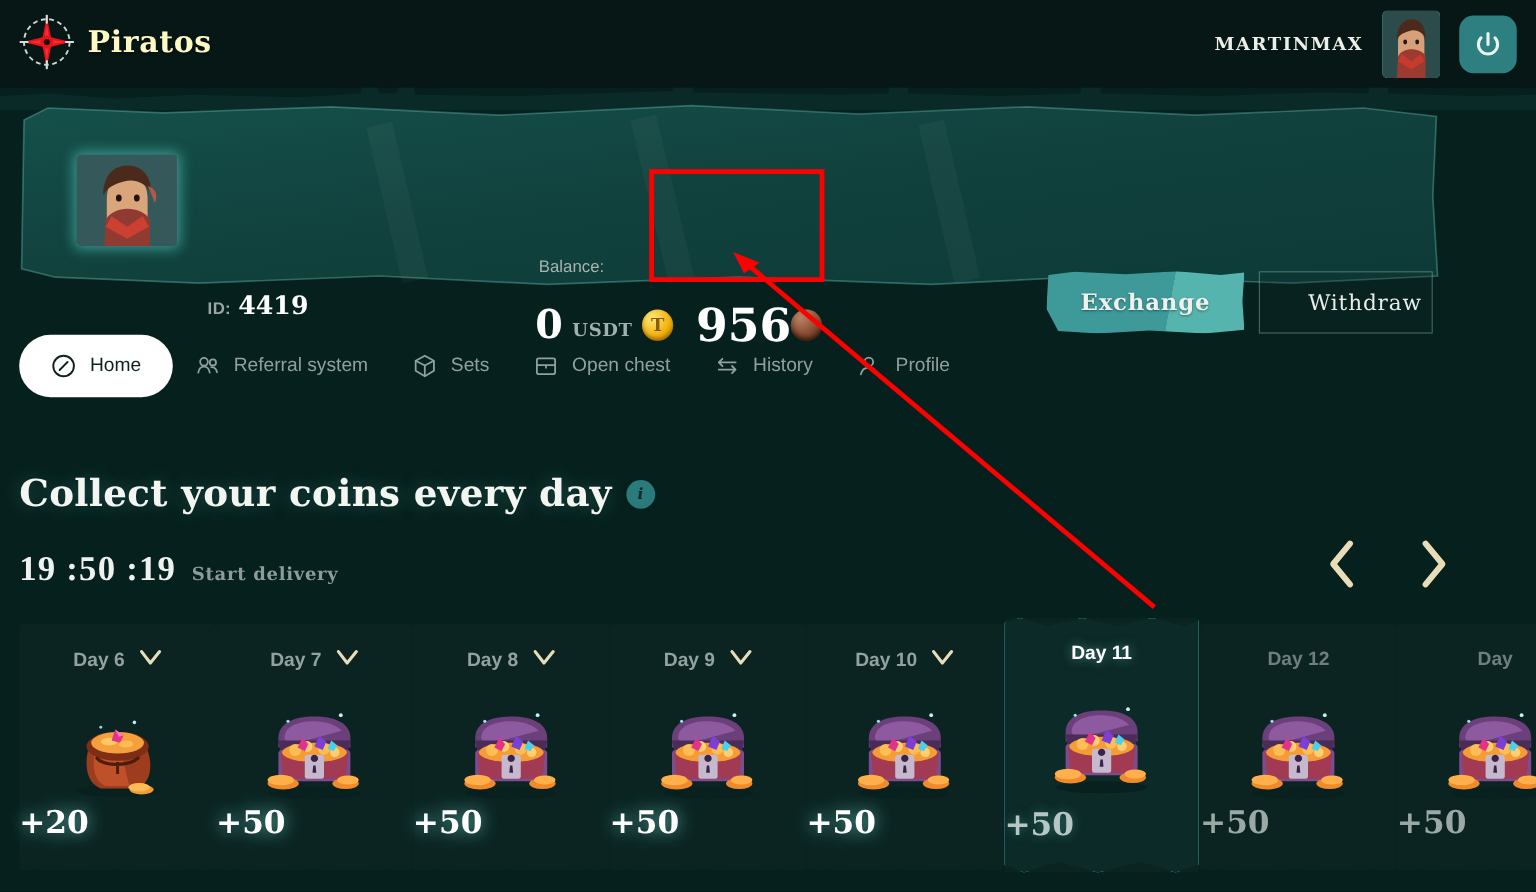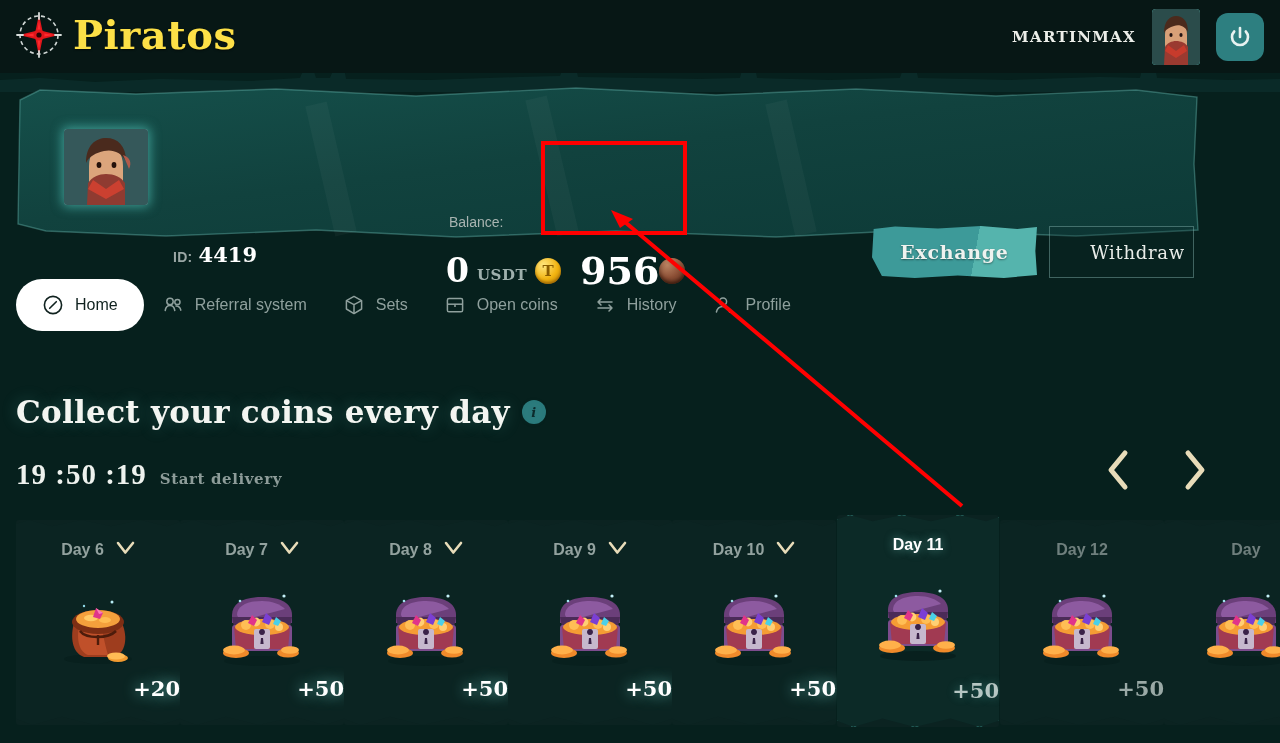--- a/index.html
+++ b/index.html
@@ -14,22 +14,22 @@
 
   
   .header {
     position: absolute; left:0; top:0; width:1280px; height:73px;
     background: #071715;
     z-index: 30;
   }
   .logo-wrap { position:absolute; left:16px; top:12px; display:flex; align-items:center; gap:11px; }
   .logo-mark { width:46px; height:46px; position:relative; }
   .logo-text {
-    font-family:"DejaVu Serif", serif; font-weight:700; font-size:40px;
-    color:#fde047; letter-spacing:0.5px; line-height:46px;
+    font-family:"DejaVu Serif", serif; font-weight:700; font-size:25px;
+    color:#fef9c3; letter-spacing:0.5px; line-height:46px;
     text-shadow:0 1px 2px rgba(0,0,0,.6);
   }
   .hdr-right { position:absolute; right:16px; top:10px; height:54px; display:flex; align-items:center; gap:16px; }
   .username {
     font-family:"DejaVu Serif", serif; font-weight:700; font-size:15px;
     color:#eceee9; letter-spacing:1.3px;
   }
   .avatar-sm {
     width:48px; height:56px; border-radius:4px; overflow:hidden;
     background:linear-gradient(160deg,#3a5a58,#1d3b3a);
@@ -163,22 +163,22 @@
     box-shadow:0 0 0 2px #5ad4cb, 0 0 18px 3px rgba(90,212,203,.55);
   }
   .day-head {
     position:absolute; left:0; top:21px; width:100%;
     display:flex; align-items:center; justify-content:center; gap:12px;
   }
   .day-label { font-size:16px; font-weight:600; color:#93a29f; }
   .day-card.active .day-label { color:#fff; font-weight:700; text-shadow:0 0 9px rgba(140,240,230,.5); }
   .day-art { position:absolute; left:0; top:62px; width:100%; height:92px; display:flex; align-items:center; justify-content:center; }
   .day-amt {
-    position:absolute; left:0; bottom:24px; width:100%; text-align:right;
-    font-family:"DejaVu Serif", serif; font-weight:700; font-size:21px; color:#fff;
+    position:absolute; left:0; bottom:24px; width:100%; text-align:left;
+    font-family:"DejaVu Serif", serif; font-weight:700; font-size:26px; color:#fff;
     text-shadow:0 0 14px rgba(120,230,220,.75);
   }
   .day-card.dim .day-amt { color:#9aa9a6; text-shadow:none; }
   .day-card.dim .day-label { color:#6f7f7d; }
   .day-card.active .day-amt { color:#b6c6c3; text-shadow:0 0 10px rgba(90,200,195,.4); }
 
   
   .anno { position:absolute; left:0; top:0; width:1280px; height:743px; z-index:60; pointer-events:none; }
 </style>
 </head>
@@ -323,21 +323,21 @@
     </div>
 
     <div class="nav-item">
       <span>
         <svg width="22" height="22" viewBox="0 0 22 22" fill="none" stroke="#8fa09d" stroke-width="1.5" stroke-linejoin="round">
           <rect x="3.4" y="4.6" width="15.2" height="13.2" rx="1.6"></rect>
           <path d="M3.4 10.2 L18.6 10.2"></path>
             <path d="M11 10.2 L11 13"></path>
         </svg>
       </span>
-      <span>Open coins</span>
+      <span>Open chest</span>
     </div>
 
     <div class="nav-item">
       <span>
         <svg width="22" height="22" viewBox="0 0 22 22" fill="none" stroke="#8fa09d" stroke-width="1.5" stroke-linecap="round" stroke-linejoin="round">
           <path d="M4 8 L18 8 M7 5 L4 8 L7 11"></path>
           <path d="M18 14 L4 14 M15 11 L18 14 L15 17"></path>
         </svg>
       </span>
       <span>History</span>

